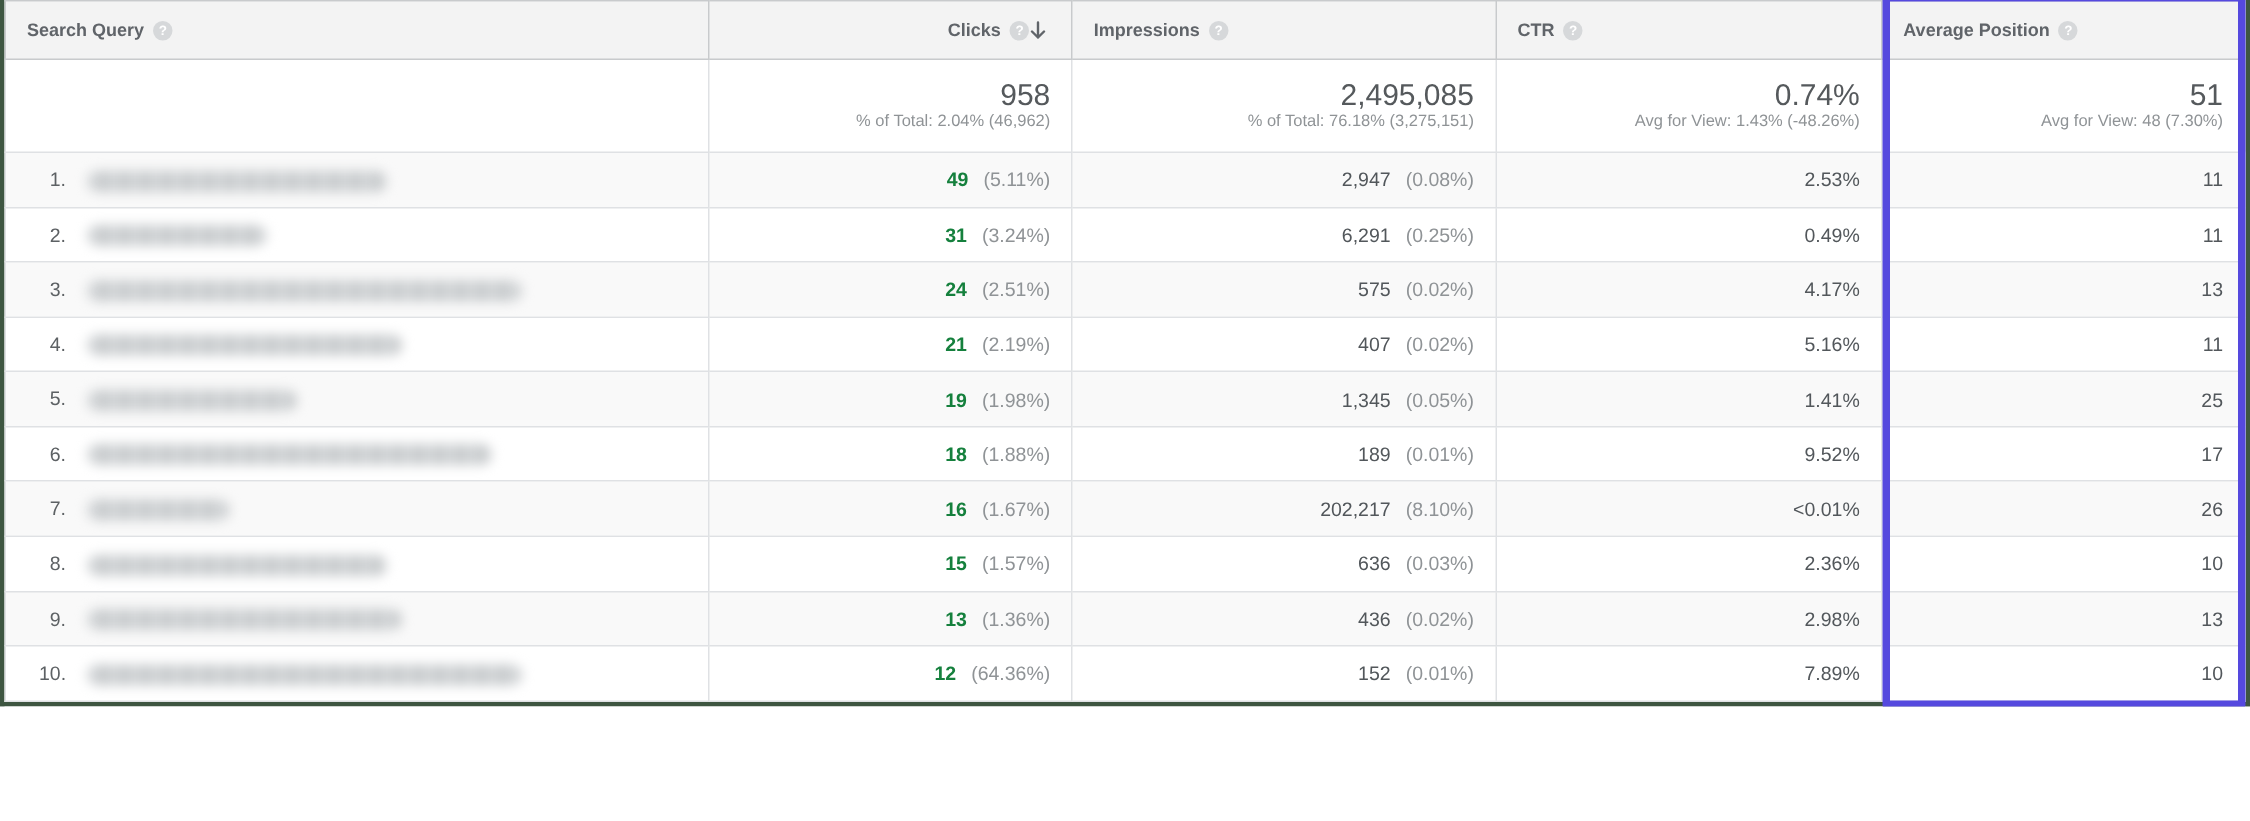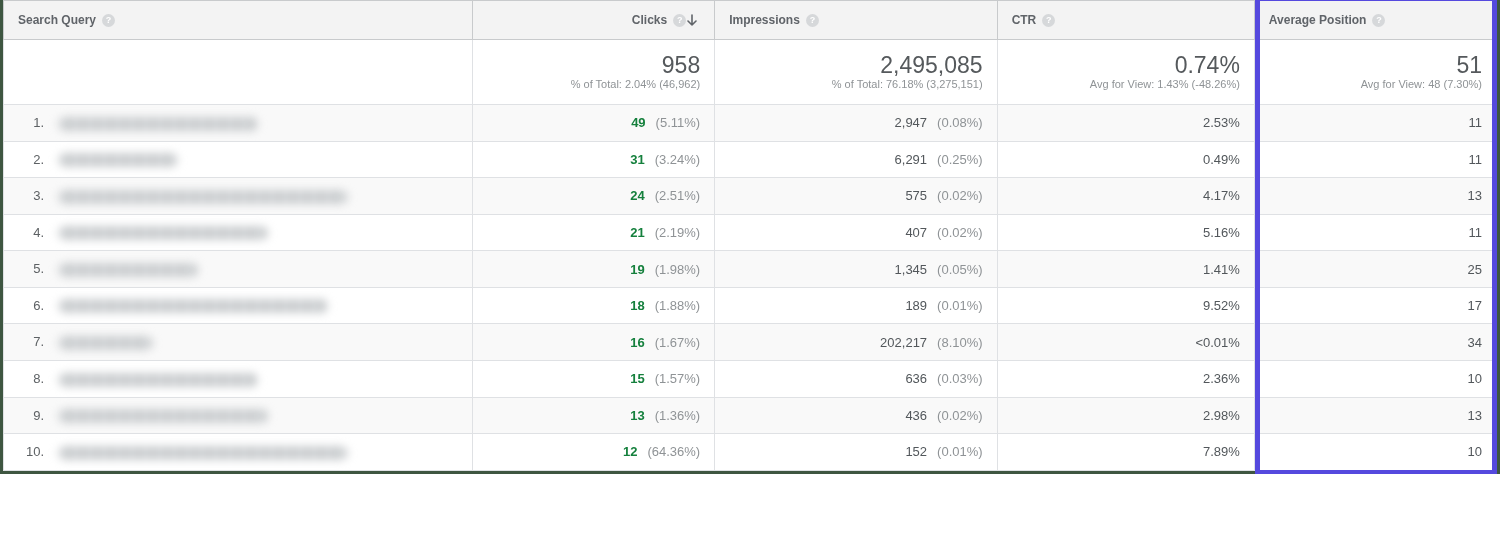--- a/index.html
+++ b/index.html
@@ -60,21 +60,21 @@
     border-right:1px solid var(--border);
     border-bottom:1px solid var(--border);
     padding:10px 14px;
     vertical-align:middle;
   }
   .ga tr.summary td{
     text-align:right;
     padding-top:14px;
     padding-bottom:14px;
   }
-  .summary-big{font-size:23px;font-weight:400;color:#55595c;line-height:1;}
+  .summary-big{font-size:20px;font-weight:400;color:#55595c;line-height:1;}
   .summary-sub{font-size:11px;color:var(--text-muted);margin-top:1px;}
 
   .ga td.num{text-align:right;white-space:nowrap;}
   .clicks-val{font-weight:700;color:#15803d;}
   .muted{color:var(--text-muted);font-weight:400;margin-left:10px;}
   .ga td.query{padding-left:22px;}
   .row-idx{display:inline-block;min-width:18px;text-align:right;color:#5d6164;font-size:13px;}
   .blurred{
     display:inline-block;
     margin-left:14px;
@@ -213,21 +213,21 @@
           <td class="num"><span class="clicks-val">18</span><span class="muted">(1.88%)</span></td>
           <td class="num"><span>189</span><span class="muted">(0.01%)</span></td>
           <td class="num"><span>9.52%</span></td>
           <td class="num"><span>17</span></td>
         </tr>
         <tr class="data">
           <td class="query"><span class="row-idx">7.</span><span class="blurred" style="width: 95px;"></span></td>
           <td class="num"><span class="clicks-val">16</span><span class="muted">(1.67%)</span></td>
           <td class="num"><span>202,217</span><span class="muted">(8.10%)</span></td>
           <td class="num"><span>&lt;0.01%</span></td>
-          <td class="num"><span>34</span></td>
+          <td class="num"><span>26</span></td>
         </tr>
         <tr class="data">
           <td class="query"><span class="row-idx">8.</span><span class="blurred" style="width: 200px;"></span></td>
           <td class="num"><span class="clicks-val">15</span><span class="muted">(1.57%)</span></td>
           <td class="num"><span>636</span><span class="muted">(0.03%)</span></td>
           <td class="num"><span>2.36%</span></td>
           <td class="num"><span>10</span></td>
         </tr>
         <tr class="data">
           <td class="query"><span class="row-idx">9.</span><span class="blurred" style="width: 210px;"></span></td>

